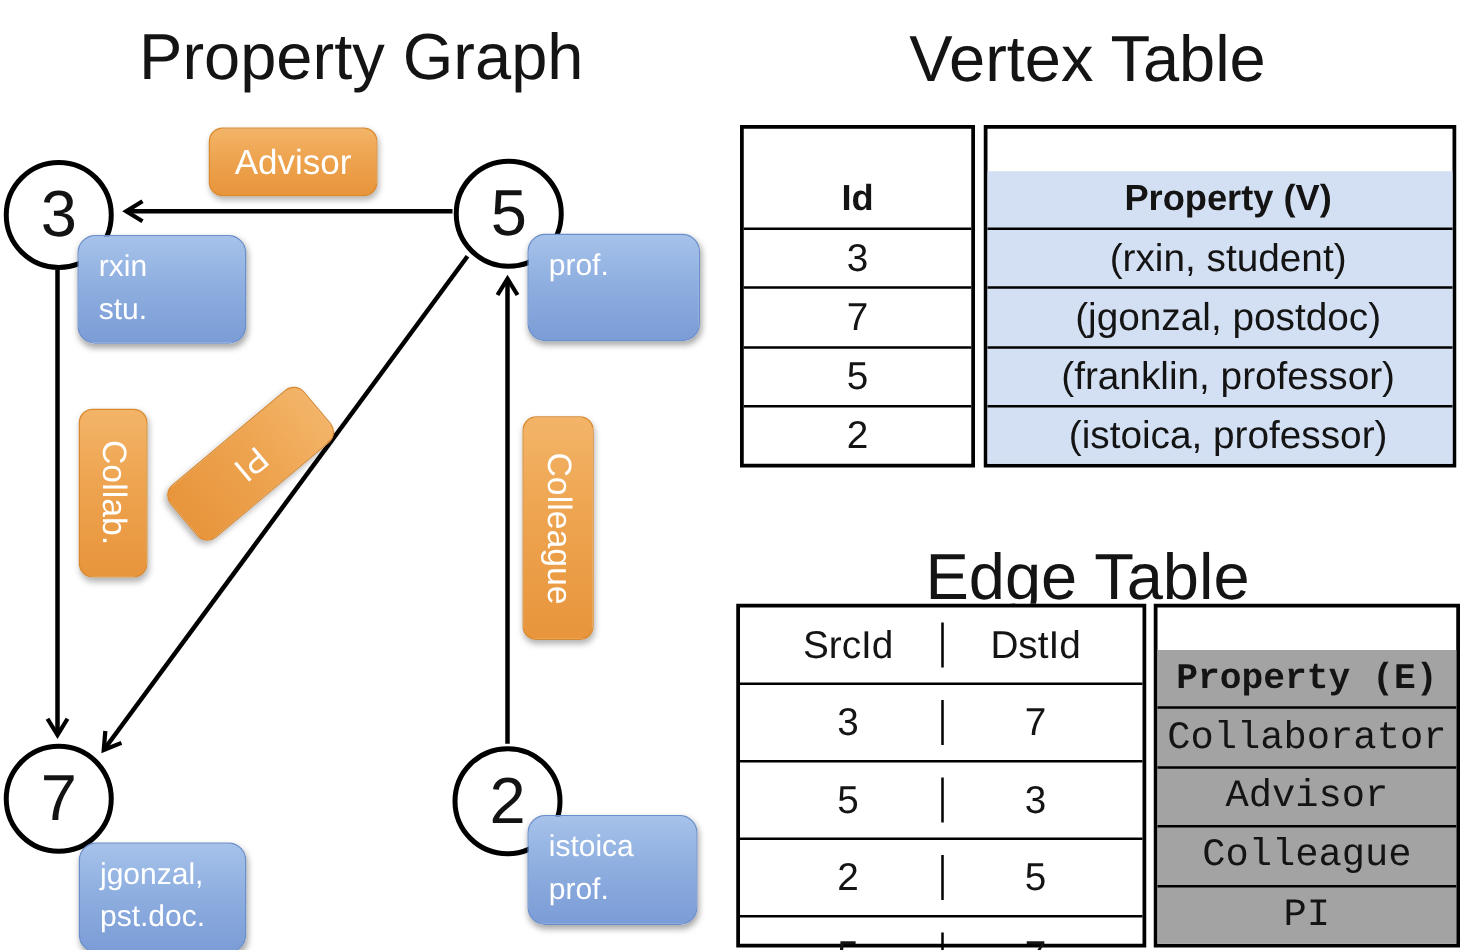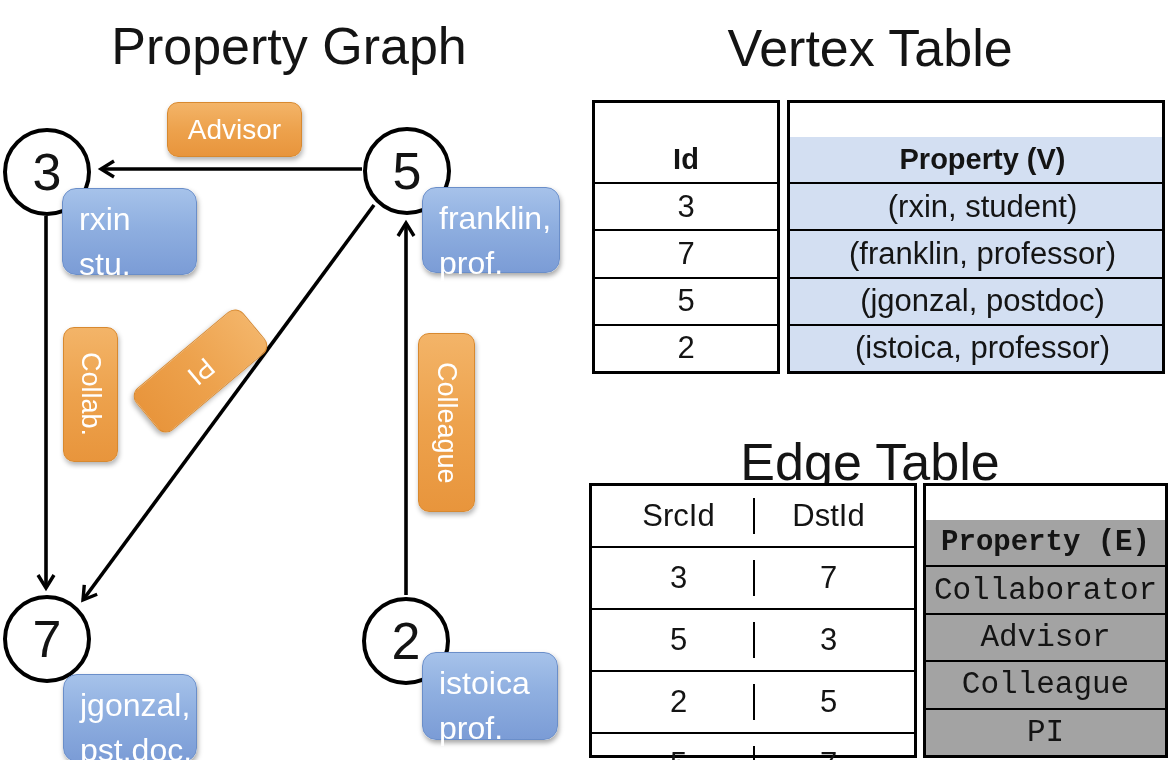--- a/index.html
+++ b/index.html
@@ -14,21 +14,21 @@
   
   .node{
     position:absolute;width:88px;height:88px;border:4px solid #000;border-radius:50%;
     background:#fff;display:flex;align-items:center;justify-content:center;
     font-size:52px;color:#131313;box-sizing:border-box;
   }
   
   .vbox{
     position:absolute;border-radius:14px;border:1.5px solid #6a8ec9;
     background:linear-gradient(180deg,#a6c2ea 0%,#8fafe0 45%,#7b9cd6 100%);
-    color:#fff;font-size:32px;line-height:1.42;
+    color:#fff;font-size:24px;line-height:1.42;
     padding:8px 10px 24px 16px;box-sizing:border-box;
     box-shadow:1px 3px 5px rgba(0,0,0,0.35);
   }
   
   .ebox{
     position:absolute;border-radius:11px;border:1px solid #d8892f;
     background:linear-gradient(180deg,#f3b468 0%,#eda24d 50%,#e8953c 100%);
     color:#fff;display:flex;align-items:center;justify-content:center;
     box-sizing:border-box;box-shadow:1px 3px 5px rgba(0,0,0,0.3);
   }
@@ -84,21 +84,20 @@
   </div>
   <div class="node" style="left:362px;top:597px;">
     <span>2</span>
   </div>
 
   <div class="vbox" style="left:62px;top:188px;width:135px;height:87px;">
     <div>rxin</div>
     <div>stu.</div>
   </div>
   <div class="vbox" style="left:422px;top:187px;width:138px;height:86px;">
-    <div>franklin,</div>
     <div>prof.</div>
   </div>
   <div class="vbox" style="left:63px;top:652px;width:134px;height:88px;margin-top:22px;">
     <div>jgonzal,</div>
     <div>pst.doc.</div>
   </div>
   <div class="vbox" style="left:422px;top:652px;width:136px;height:88px;">
     <div>istoica</div>
     <div>prof.</div>
   </div>
@@ -111,22 +110,22 @@
   <div class="tcol" style="left:592px;top:100px;width:188px;height:274px;">
     <div class="cell hdr">Id</div>
     <div class="cell">3</div>
     <div class="cell">7</div>
     <div class="cell">5</div>
     <div class="cell">2</div>
   </div>
   <div class="tcol" style="left:787px;top:100px;width:378px;height:274px;">
     <div class="cell hdr bg-blue">Property (V)</div>
     <div class="cell bg-blue">(rxin, student)</div>
+    <div class="cell bg-blue">(jgonzal, postdoc)</div>
     <div class="cell bg-blue">(franklin, professor)</div>
-    <div class="cell bg-blue">(jgonzal, postdoc)</div>
     <div class="cell bg-blue">(istoica, professor)</div>
   </div>
 
   <div class="tcol" style="left:589px;top:483px;width:328px;height:275px;">
     <div class="cell split">
       <div style="width:149px;" class="hdr">SrcId</div>
       <div class="right-half hdr">DstId</div>
     </div>
     <div class="cell split">
       <div style="width:149px;">3</div>

